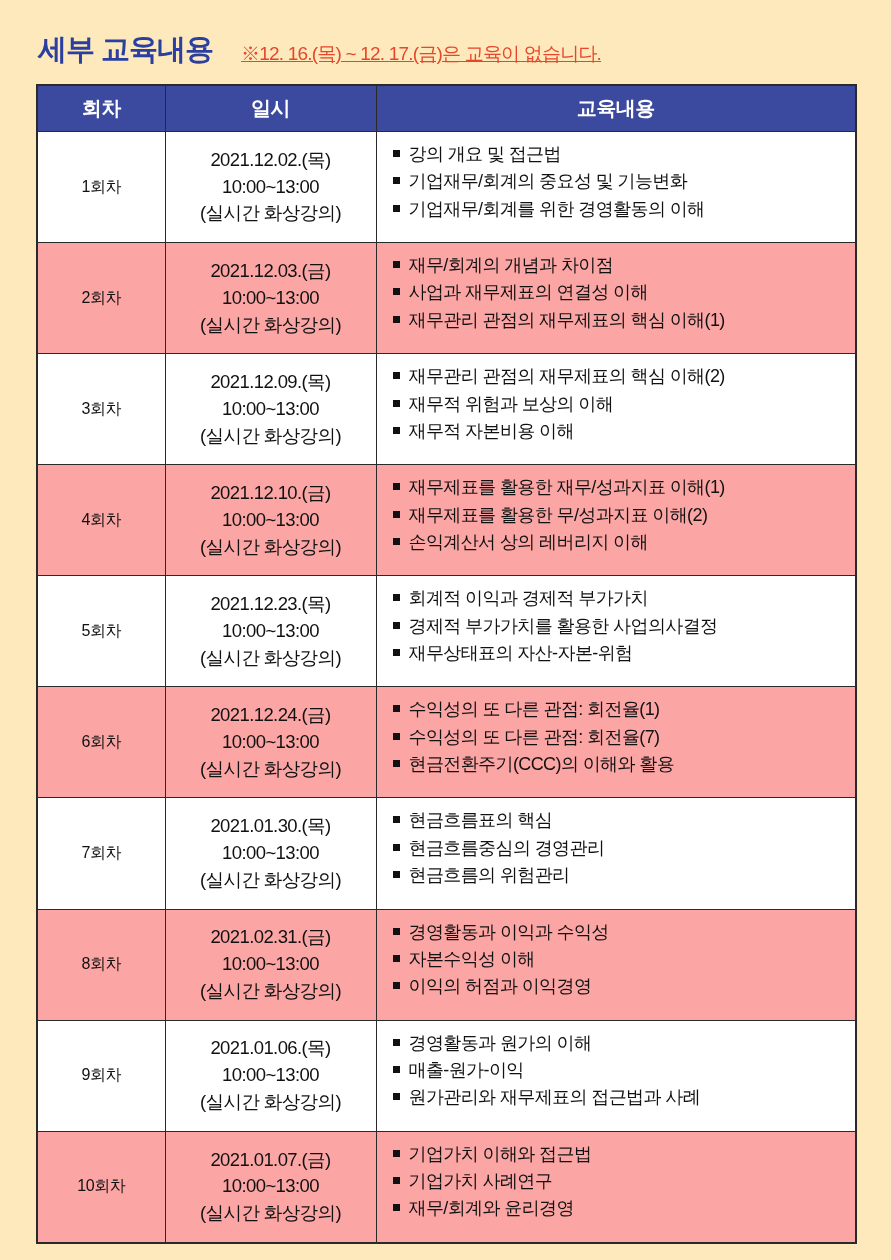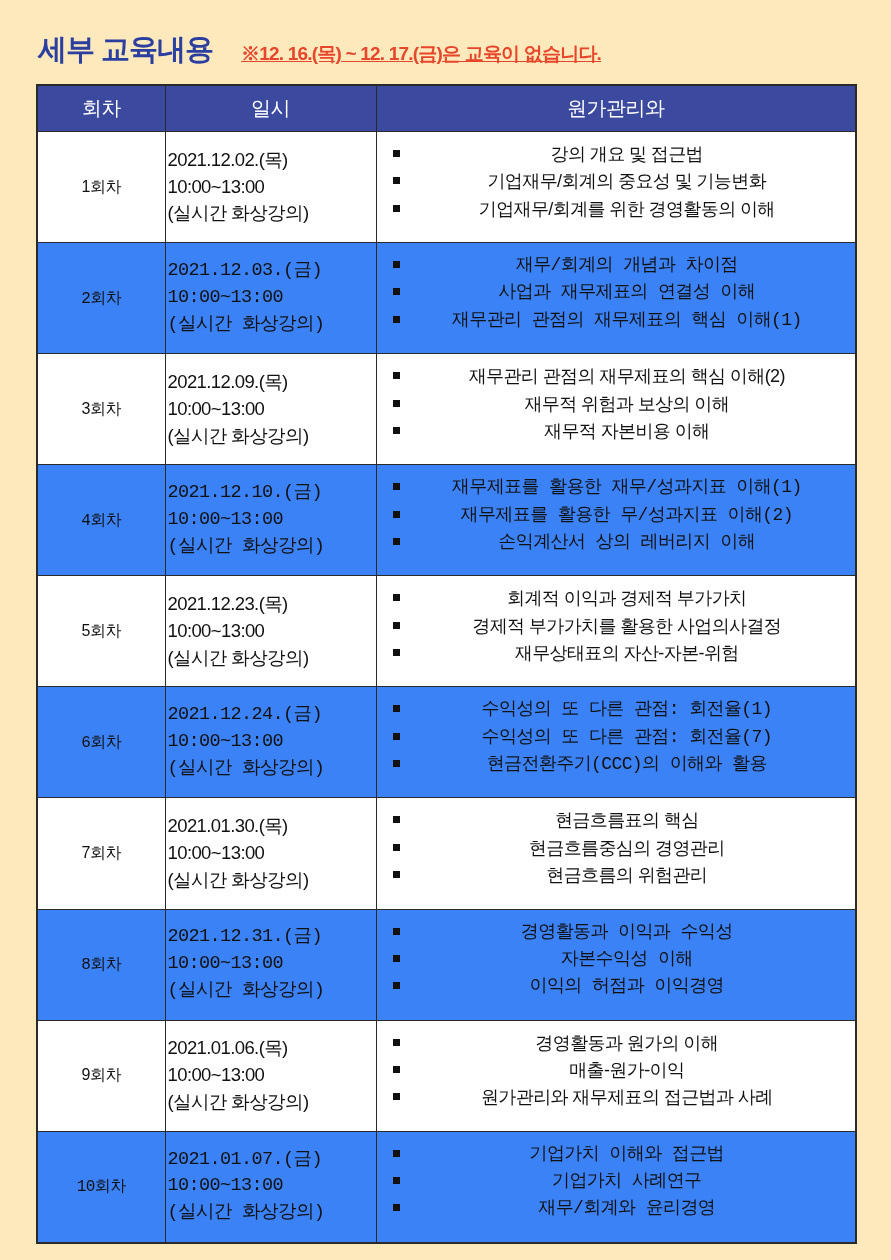--- a/index.html
+++ b/index.html
@@ -30,72 +30,72 @@
   }
   .page-title {
     font-size: 29px;
     font-weight: bold;
     color: #2b3fa0;
     letter-spacing: -1px;
     white-space: nowrap;
   }
   .notice {
     font-size: 19px;
-    font-weight: bold;
+    font-weight: normal;
     color: #e8462a;
     text-decoration: underline;
     letter-spacing: -0.8px;
     white-space: nowrap;
     padding-bottom: 3px;
   }
   table.schedule {
     border-collapse: collapse;
     width: 819px;
     table-layout: fixed;
     background: #ffffff;
     border: 2px solid #2a2a2a;
   }
   table.schedule th {
     background: #3b4a9e;
     color: #ffffff;
     font-size: 20px;
-    font-weight: normal;
+    font-weight: bold;
     letter-spacing: -0.5px;
     padding: 9px 4px;
     border: 1px solid #2a2a2a;
     text-align: center;
   }
   table.schedule td {
     border: 1px solid #2a2a2a;
     vertical-align: middle;
   }
   col.c-round { width: 128px; }
   col.c-date  { width: 211px; }
   col.c-body  { width: 480px; }
 
   tr.row-odd td { background: #ffffff; }
-  tr.row-even td { background: #3b82f6; font-family: Liberation Mono, monospace; }
+  tr.row-even td { background: #fca5a5; }
 
   td.round {
     text-align: center;
     font-size: 16px;
     letter-spacing: -0.5px;
     color: #111;
   }
   td.date {
+    text-align: center;
     font-size: 18.5px;
     line-height: 1.45;
     letter-spacing: -0.6px;
     color: #111;
     padding: 8px 2px;
   }
   td.date .dline { display: block; white-space: nowrap; }
   td.content {
     padding: 9px 10px 19px 14px;
-    text-align: center;
   }
   ul.items {
     list-style: none;
     margin: 0;
     padding: 0;
   }
   ul.items li {
     position: relative;
     font-size: 18px;
     line-height: 1.52;
@@ -127,21 +127,21 @@
   <table class="schedule">
     <colgroup>
       <col class="c-round">
       <col class="c-date">
       <col class="c-body">
     </colgroup>
     <thead>
       <tr>
         <th>회차</th>
         <th>일시</th>
-        <th>원가관리와</th>
+        <th>교육내용</th>
       </tr>
     </thead>
     <tbody id="table-body">
         <tr class="row-odd">
           <td class="round">1회차</td>
           <td class="date">
             <span class="dline">2021.12.02.(목)</span>
             <span class="dline">10:00~13:00</span>
             <span class="dline">(실시간 화상강의)</span>
           </td>
@@ -239,21 +239,21 @@
             <ul class="items">
               <li><span class="bullet"></span><span>현금흐름표의 핵심</span></li>
               <li><span class="bullet"></span><span>현금흐름중심의 경영관리</span></li>
               <li><span class="bullet"></span><span>현금흐름의 위험관리</span></li>
             </ul>
           </td>
         </tr>
         <tr class="row-even">
           <td class="round">8회차</td>
           <td class="date">
-            <span class="dline">2021.12.31.(금)</span>
+            <span class="dline">2021.02.31.(금)</span>
             <span class="dline">10:00~13:00</span>
             <span class="dline">(실시간 화상강의)</span>
           </td>
           <td class="content">
             <ul class="items">
               <li><span class="bullet"></span><span>경영활동과 이익과 수익성</span></li>
               <li><span class="bullet"></span><span>자본수익성 이해</span></li>
               <li><span class="bullet"></span><span>이익의 허점과 이익경영</span></li>
             </ul>
           </td>

